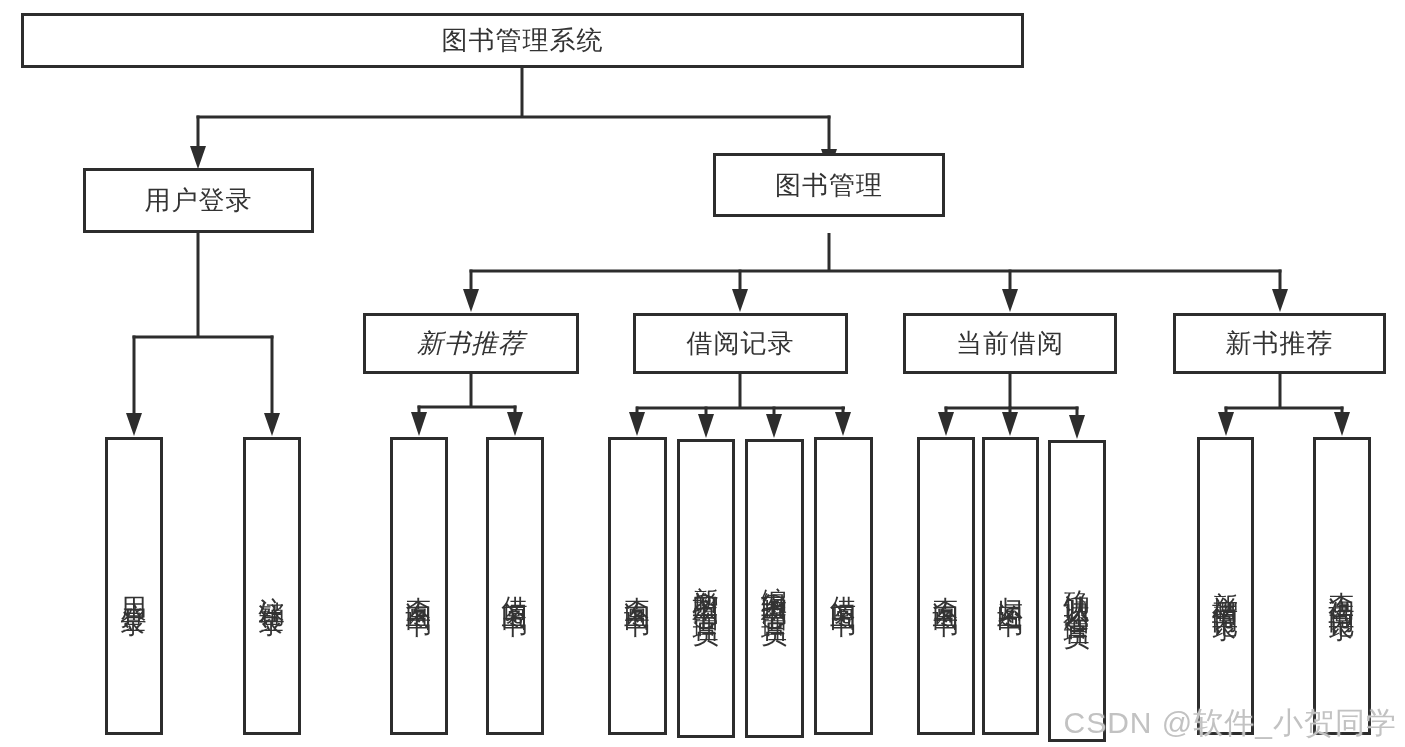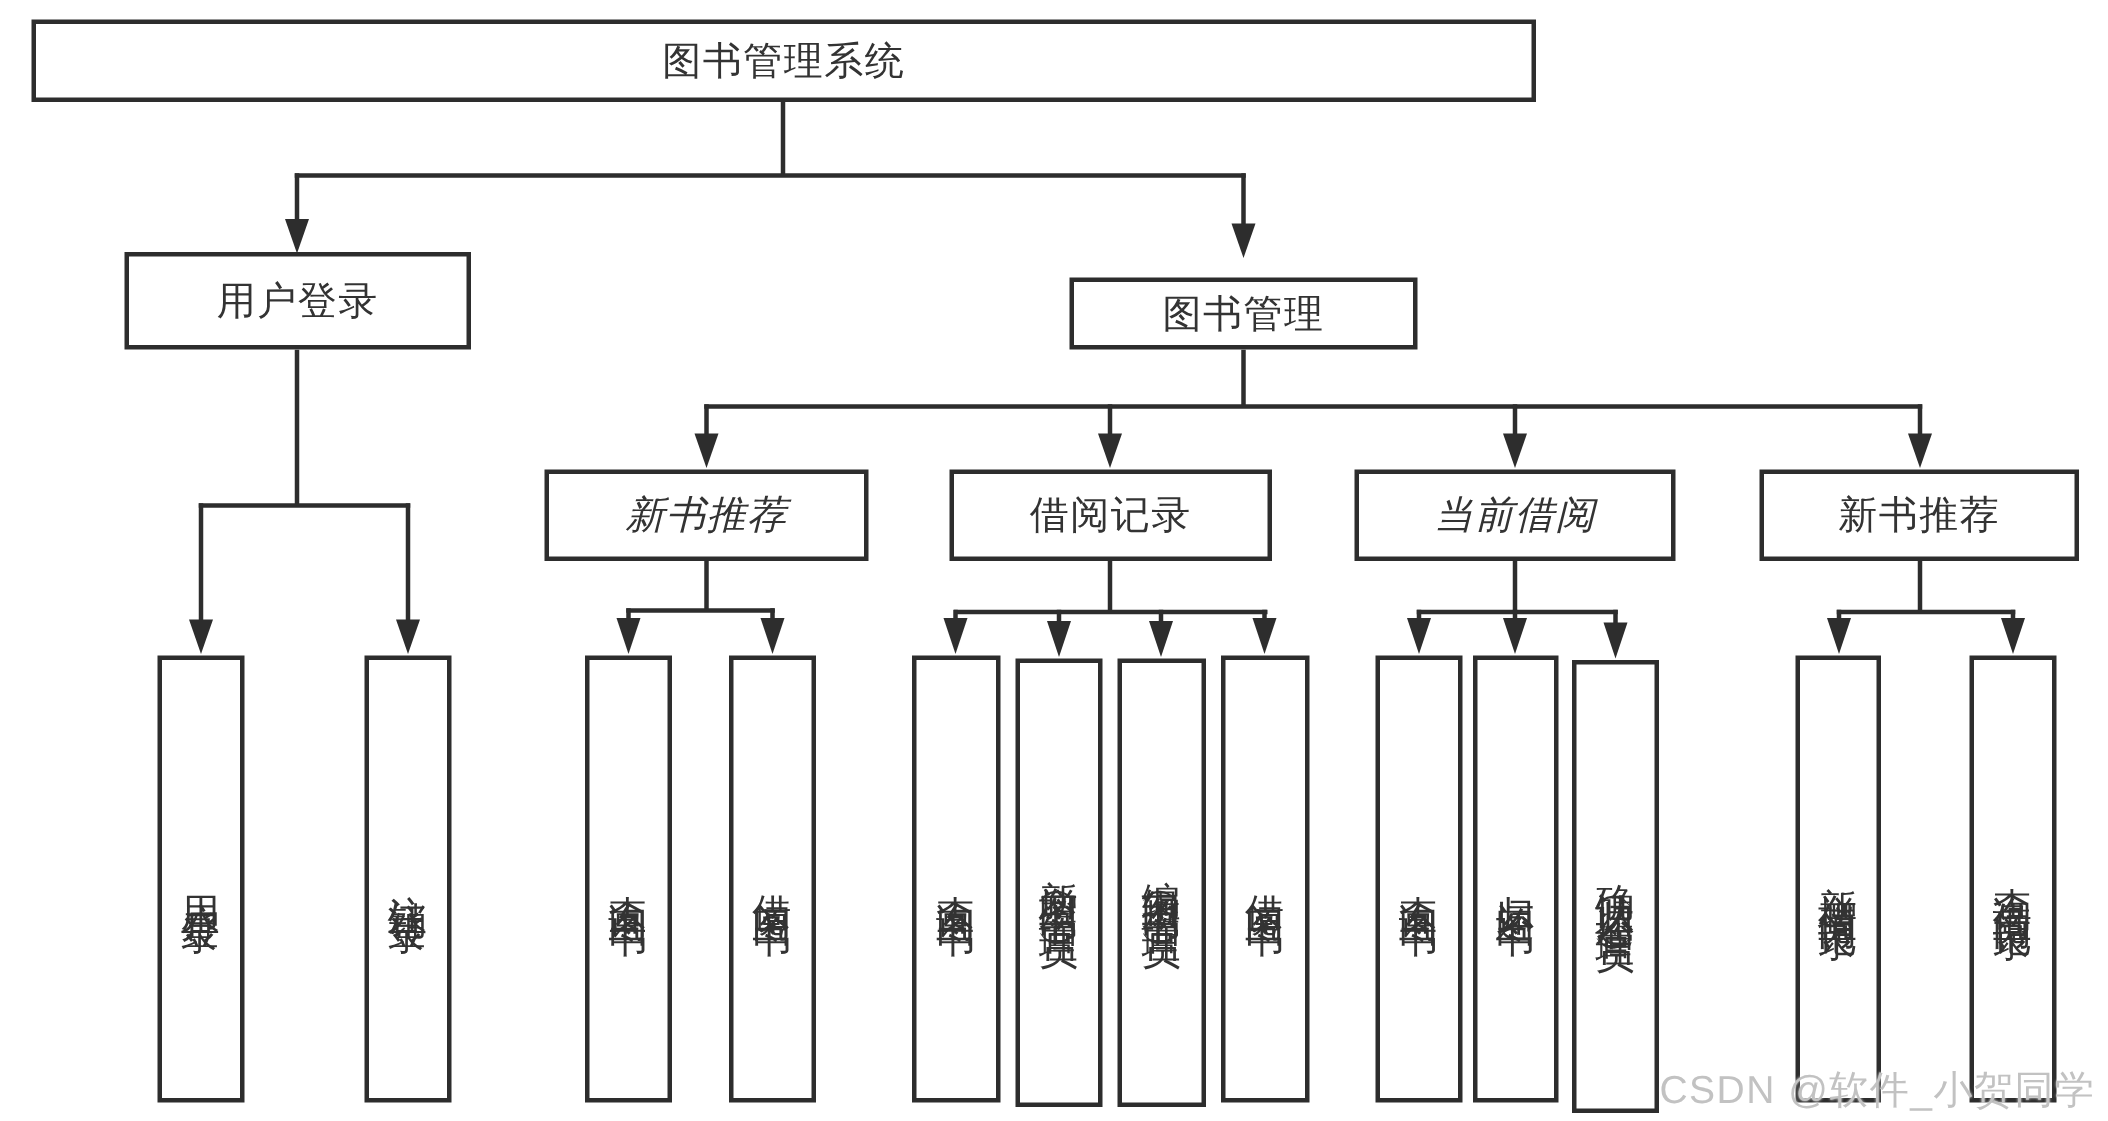--- a/index.html
+++ b/index.html
@@ -32,46 +32,46 @@
     line-height: 1;
   }
   svg.wires { position: absolute; left: 0; top: 0; z-index: 1; pointer-events: none; }
   svg.wires line { stroke: #2d2d2d; stroke-width: 3; }
   svg.wires polygon { fill: #2d2d2d; }
 
   
   .n-root          { left: 21px;   top: 13px;  width: 1003px; height: 55px; }
   
   .n-user-login    { left: 83px;   top: 168px; width: 231px;  height: 65px; }
-  .n-book-mgmt     { left: 713px;  top: 185px; width: 232px;  height: 48px; }
+  .n-book-mgmt     { left: 713px;  top: 153px; width: 232px;  height: 64px; }
   
   .n-new-book      { left: 363px;  top: 313px; width: 216px;  height: 61px; font-style: italic; }
   .n-book-borrow   { left: 633px;  top: 313px; width: 215px;  height: 61px; }
-  .n-cur-borrow    { left: 903px;  top: 313px; width: 214px;  height: 61px; font-style: italic; }
+  .n-cur-borrow    { left: 903px;  top: 313px; width: 214px;  height: 61px; }
   .n-borrow-rec    { left: 1173px; top: 313px; width: 213px;  height: 61px; }
   
   .l-login         { left: 105px;  top: 437px; width: 58px; height: 298px; }
   .l-logout        { left: 243px;  top: 437px; width: 58px; height: 298px; }
   .l-rec-query     { left: 390px;  top: 437px; width: 58px; height: 298px; }
   .l-rec-borrow    { left: 486px;  top: 437px; width: 58px; height: 298px; }
   .l-bb-query      { left: 608px;  top: 437px; width: 59px; height: 298px; }
   .l-bb-add        { left: 677px;  top: 439px; width: 58px; height: 299px; }
   .l-bb-edit       { left: 745px;  top: 439px; width: 59px; height: 299px; }
   .l-bb-borrow     { left: 814px;  top: 437px; width: 59px; height: 298px; }
   .l-cb-query      { left: 917px;  top: 437px; width: 58px; height: 298px; }
   .l-cb-return     { left: 982px;  top: 437px; width: 57px; height: 298px; }
   .l-cb-confirm    { left: 1048px; top: 440px; width: 58px; height: 302px; }
   .l-br-add        { left: 1197px; top: 437px; width: 57px; height: 298px; }
   .l-br-query      { left: 1313px; top: 437px; width: 58px; height: 298px; }
 
   .watermark {
     position: absolute;
     right: 8px;
     bottom: 3px;
-    font-size: 26px;
+    font-size: 30px;
     color: #c2c2c2;
     letter-spacing: 1px;
     z-index: 3;
     white-space: nowrap;
     text-shadow: 0 0 2px #ffffff;
     margin-left: 36px;
   }
 </style>
 </head>
 <body>

